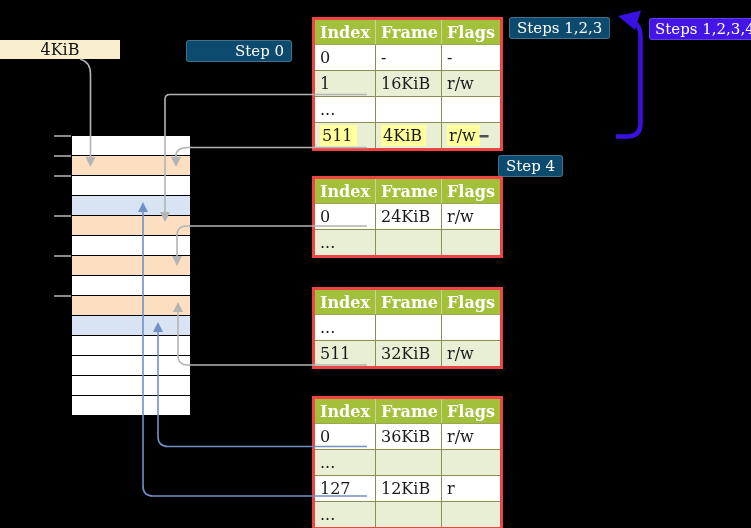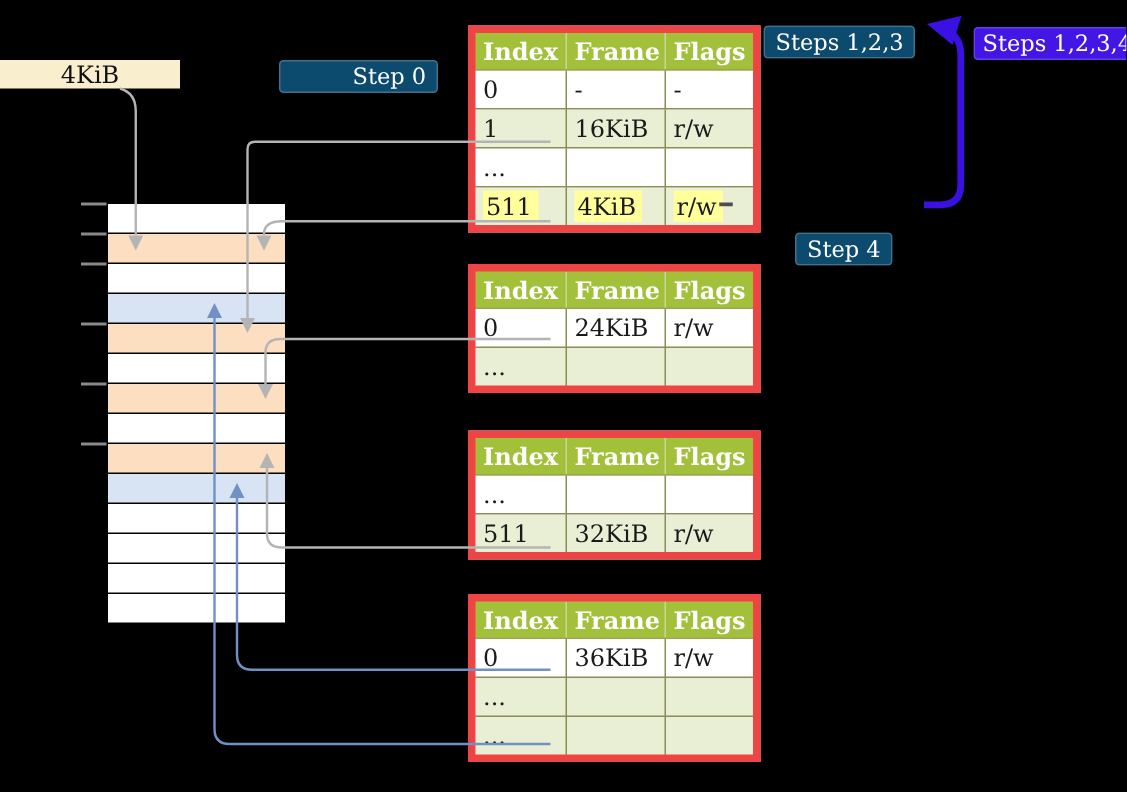--- a/index.html
+++ b/index.html
@@ -11,33 +11,33 @@
            color:#111;font-size:16px;line-height:19px;text-align:center;}
 
   
   .label{position:absolute;color:#fff;font-size:15px;line-height:18px;padding:1px 7px;
          border-radius:3px;white-space:nowrap;}
   .label.red{background:#0c4a6e;border:1px solid rgba(255,255,255,0.22);}
   .label.blue{background:#4416e6;border:1px solid rgba(255,255,255,0.18);padding:1px 5px;}
   .lbl-step0{left:186px;top:40px;padding-left:48px;}
   .lbl-steps123{left:509px;top:17px;}
   .lbl-steps1234{left:649px;top:18px;}
-  .lbl-step4{left:530px;top:155px;text-align:center;}
+  .lbl-step4{left:498px;top:155px;text-align:center;}
 
   
   .mem-col{position:absolute;left:72px;top:136px;width:118px;height:280px;}
   .mem-row{position:absolute;left:0;width:118px;height:18.5px;}
   .mr-white{background:#ffffff;}
   .mr-orange{background:#fcdfc1;}
   .mr-blue{background:#d8e4f4;}
   .tick{position:absolute;left:54px;width:17px;height:2px;background:#8a8a8a;}
 
   
   table.ptable{position:absolute;left:312px;border-collapse:collapse;table-layout:fixed;
-               width:168px;border:5px solid #ef4444;background:#fff;}
+               width:168px;border:3px solid #ef4444;background:#fff;}
   .ptable th{background:#a2c03a;color:#fff;font-weight:bold;font-size:16px;text-align:left;
              height:24px;padding:0 0 0 5px;border-right:1px solid #c6d897;
              border-bottom:1px solid #9aa556;font-family:"DejaVu Serif","Liberation Serif",serif;}
   .ptable td{height:25px;font-size:16px;color:#1a1a1a;padding:0 0 0 5px;
              border:1px solid #8c8c55;white-space:nowrap;overflow:hidden;}
   .ptable tr.alt td{background:#e9efd5;}
   .c1{width:55px;} .c2{width:60px;margin-top:24px;} .c3{width:53px;}
   .hl{background:#ffff9c;padding:1px 4px 1px 2px;}
   .t1{top:17px;} .t2{top:176px;} .t3{top:287px;} .t4{top:396px;}
 
@@ -170,20 +170,25 @@
     <tr>
       <td>0</td>
       <td>36KiB</td>
       <td>r/w</td>
     </tr>
     <tr class="alt">
       <td>...</td>
       <td></td>
       <td></td>
     </tr>
+    <tr>
+      <td>127</td>
+      <td>12KiB</td>
+      <td>r</td>
+    </tr>
     <tr class="alt">
       <td>...</td>
       <td></td>
       <td></td>
     </tr>
   </tbody>
     </table>
 
   <svg class="overlay" width="751" height="528" viewBox="0 0 751 528">
 

